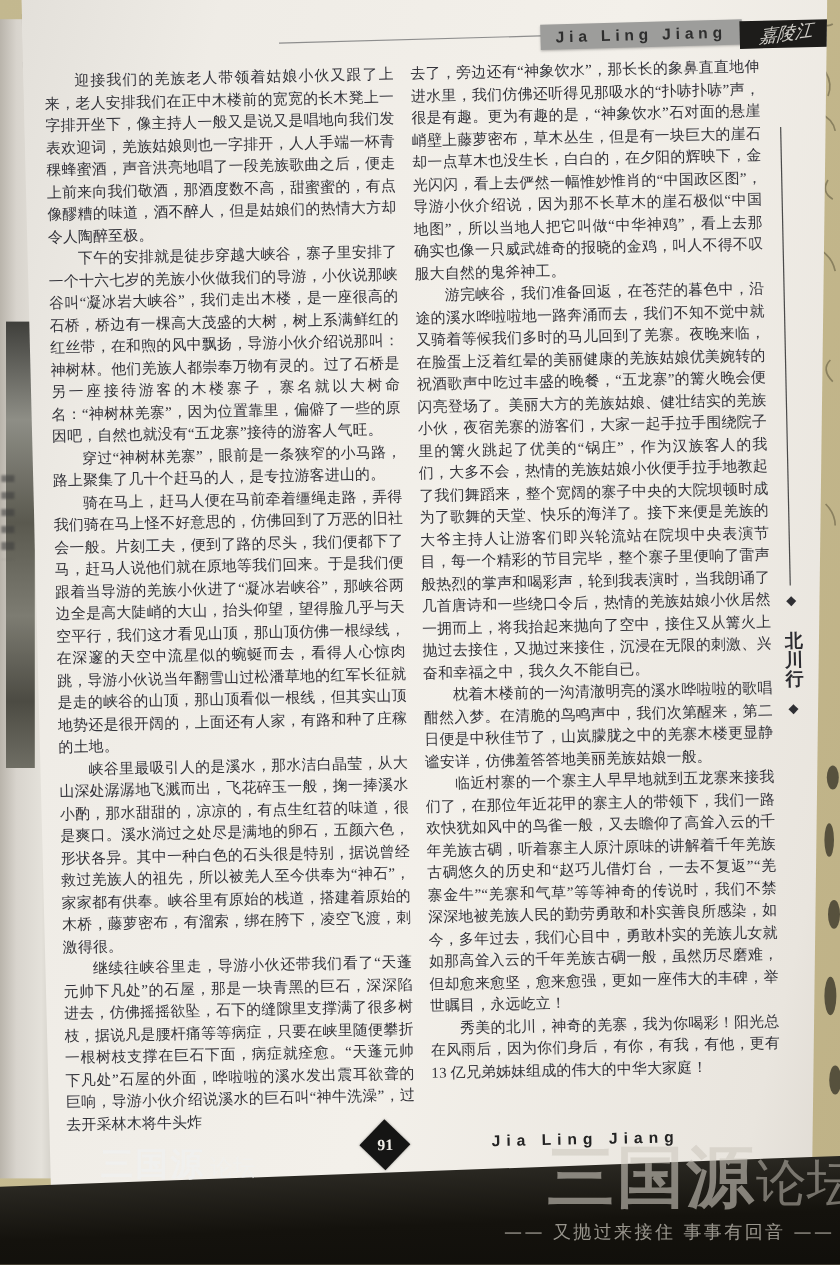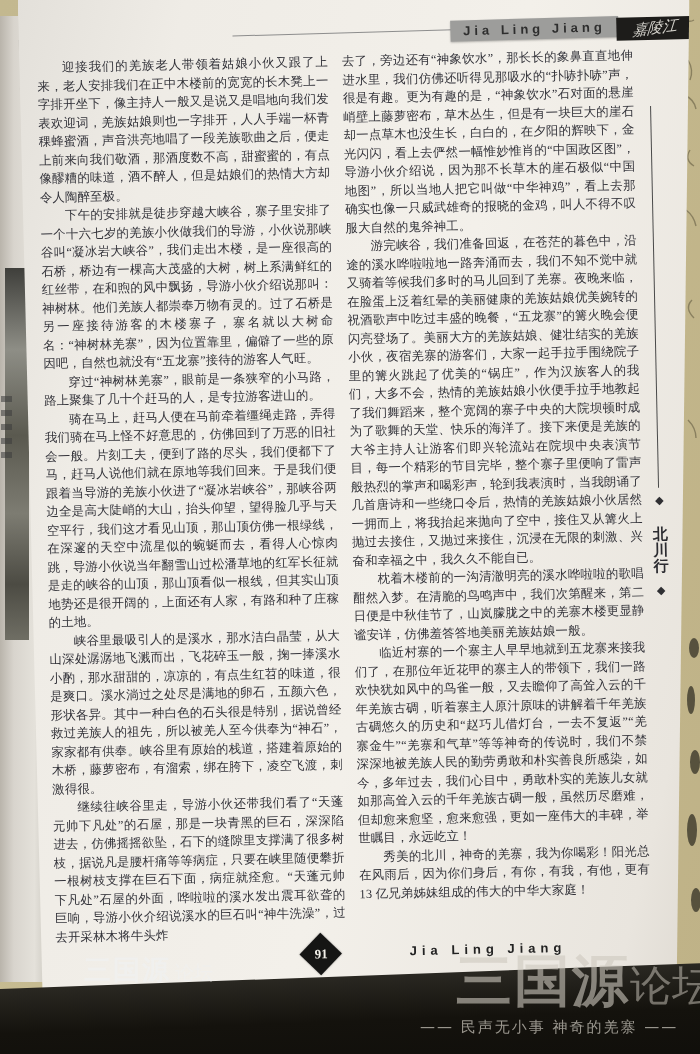--- a/index.html
+++ b/index.html
@@ -196,13 +196,13 @@
 </div>
 
 <div class="desk-band"></div>
 
 <div class="wm-small">
   <span class="brand">三国源</span><span class="suffix">论坛</span>
 </div>
 <div class="wm-large">
   <span class="brand">三国源</span><span class="suffix">论坛</span>
 </div>
-<div class="wm-tagline">—— 民声无小事 神奇的羌寨 ——</div>
+<div class="wm-tagline">—— 又抛过来接住 事事有回音 ——</div>
 
 </body></html>

